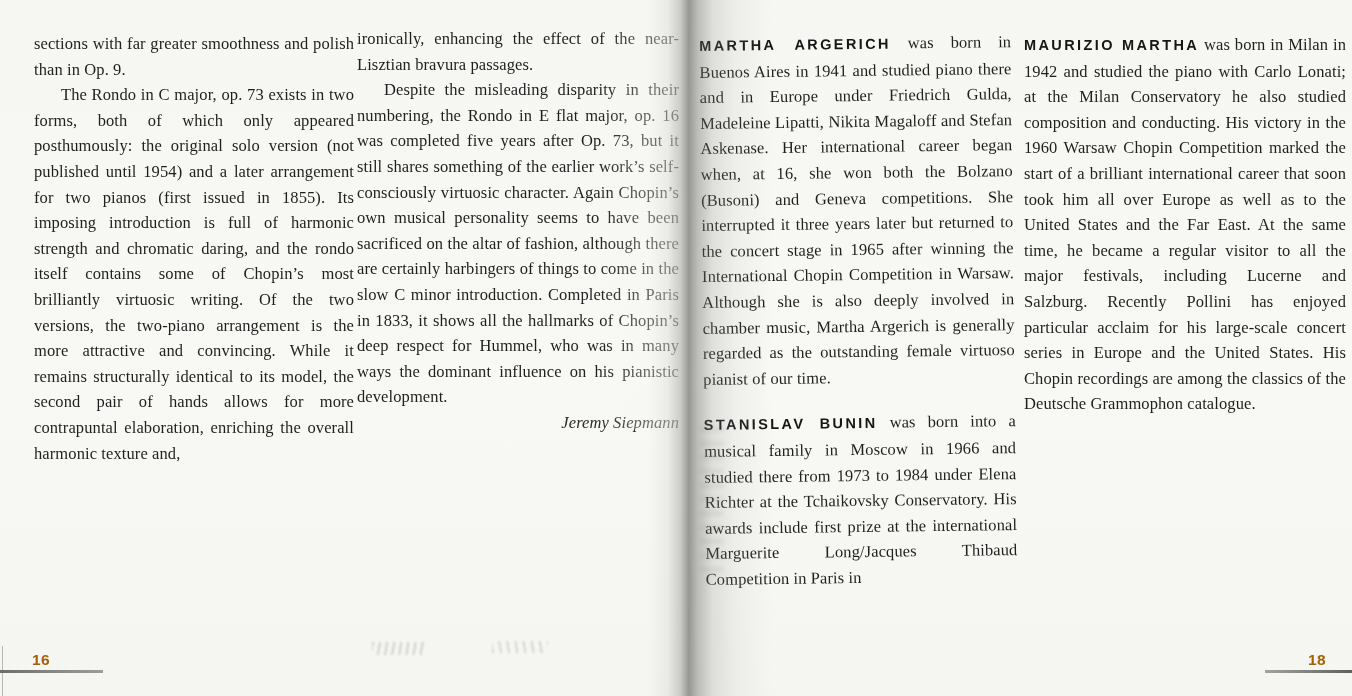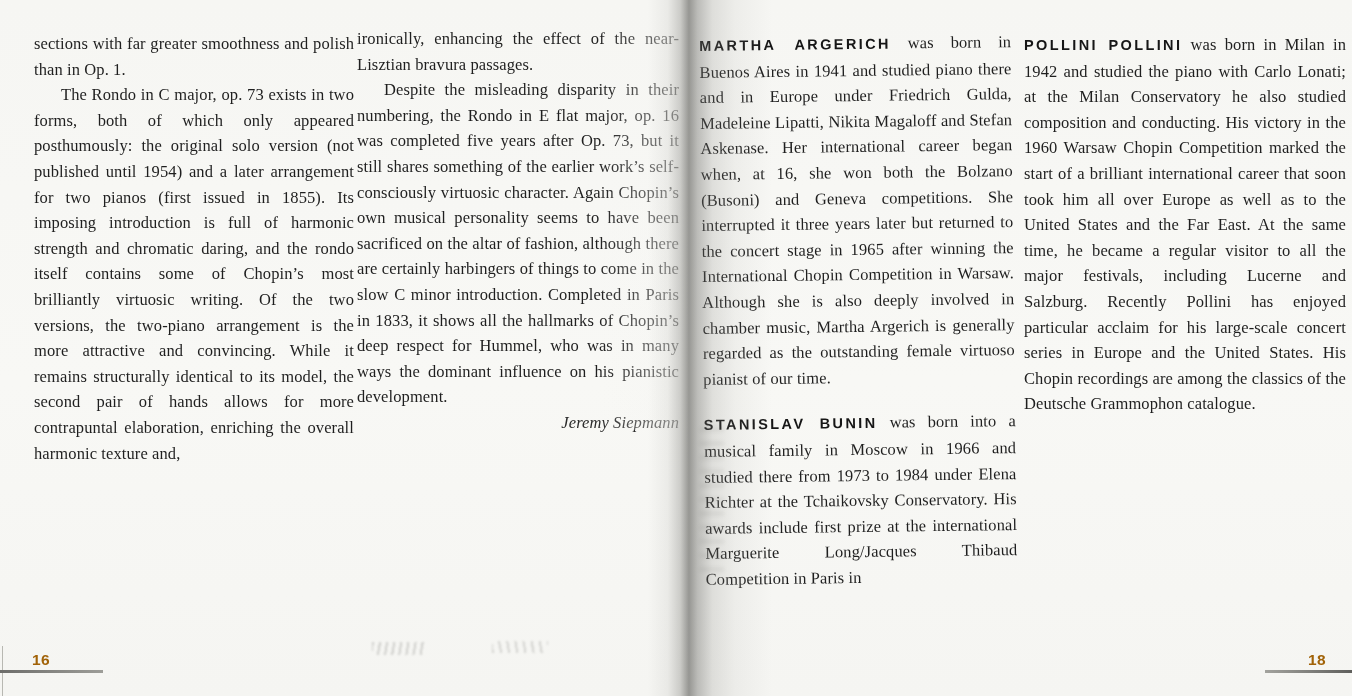--- a/index.html
+++ b/index.html
@@ -111,21 +111,21 @@
   }
   .tilt {
     transform: rotate(-0.7deg);
     transform-origin: 50% 0%;
   }
 </style>
 </head>
 <body>
 
 <div class="col" style="left:34px; top:31px; width:320px;">
-  <p>sections with far greater smoothness and polish than in Op. 1.</p>
+  <p>sections with far greater smoothness and polish than in Op. 9.</p>
   <p class="indent">The Rondo in C major, op. 73 exists in two forms, both of which only appeared posthumously: the original solo version (not published until 1954) and a later arrangement for two pianos (first issued in 1855). Its imposing introduction is full of harmonic strength and chromatic daring, and the rondo itself contains some of Chopin’s most brilliantly virtuosic writing. Of the two versions, the two-piano arrangement is the more attractive and convincing. While it remains structurally identical to its model, the second pair of hands allows for more contrapuntal elaboration, enriching the overall harmonic texture and,</p>
 </div>
 
 <div class="col" style="left:357px; top:26px; width:322px;">
   <p>ironically, enhancing the effect of the near-Lisztian bravura passages.</p>
   <p class="indent">Despite the misleading disparity in their numbering, the Rondo in E flat major, op. 16 was completed five years after Op. 73, but it still shares something of the earlier work’s self-consciously virtuosic character. Again Chopin’s own musical personality seems to have been sacrificed on the altar of fashion, although there are certainly harbingers of things to come in the slow C minor introduction. Completed in Paris in 1833, it shows all the hallmarks of Chopin’s deep respect for Hummel, who was in many ways the dominant influence on his pianistic development.</p>
   <p class="byline">Jeremy Siepmann</p>
 </div>
 
 <div class="col tilt" style="left:699px; top:31px; width:312px;">
@@ -134,21 +134,21 @@
     <span>was born in Buenos Aires in 1941 and studied piano there and in Europe under Friedrich Gulda, Madeleine Lipatti, Nikita Magaloff and Stefan Askenase. Her international career began when, at 16, she won both the Bolzano (Busoni) and Geneva competitions. She interrupted it three years later but returned to the concert stage in 1965 after winning the International Chopin Competition in Warsaw. Although she is also deeply involved in chamber music, Martha Argerich is generally regarded as the outstanding female virtuoso pianist of our time.</span>
   </p>
   <p class="bio">
     <span class="bio-name">STANISLAV BUNIN</span>
     <span>was born into a musical family in Moscow in 1966 and studied there from 1973 to 1984 under Elena Richter at the Tchaikovsky Conservatory. His awards include first prize at the international Marguerite Long/Jacques Thibaud Competition in Paris in</span>
   </p>
 </div>
 
 <div class="col" style="left:1024px; top:32px; width:322px;">
   <p class="bio">
-    <span class="bio-name">POLLINI POLLINI</span>
+    <span class="bio-name">MAURIZIO MARTHA</span>
     <span>was born in Milan in 1942 and studied the piano with Carlo Lonati; at the Milan Conservatory he also studied composition and conducting. His victory in the 1960 Warsaw Chopin Competition marked the start of a brilliant international career that soon took him all over Europe as well as to the United States and the Far East. At the same time, he became a regular visitor to all the major festivals, including Lucerne and Salzburg. Recently Pollini has enjoyed particular acclaim for his large-scale concert series in Europe and the United States. His Chopin recordings are among the classics of the Deutsche Grammophon catalogue.</span>
   </p>
 </div>
 
 <div class="text-fade"></div>
 <div class="gutter"></div>
 <div class="ghost-text"></div>
 <div class="smudge smudge-1"></div>
 <div class="smudge smudge-2"></div>
 <div class="edge-line"></div>

